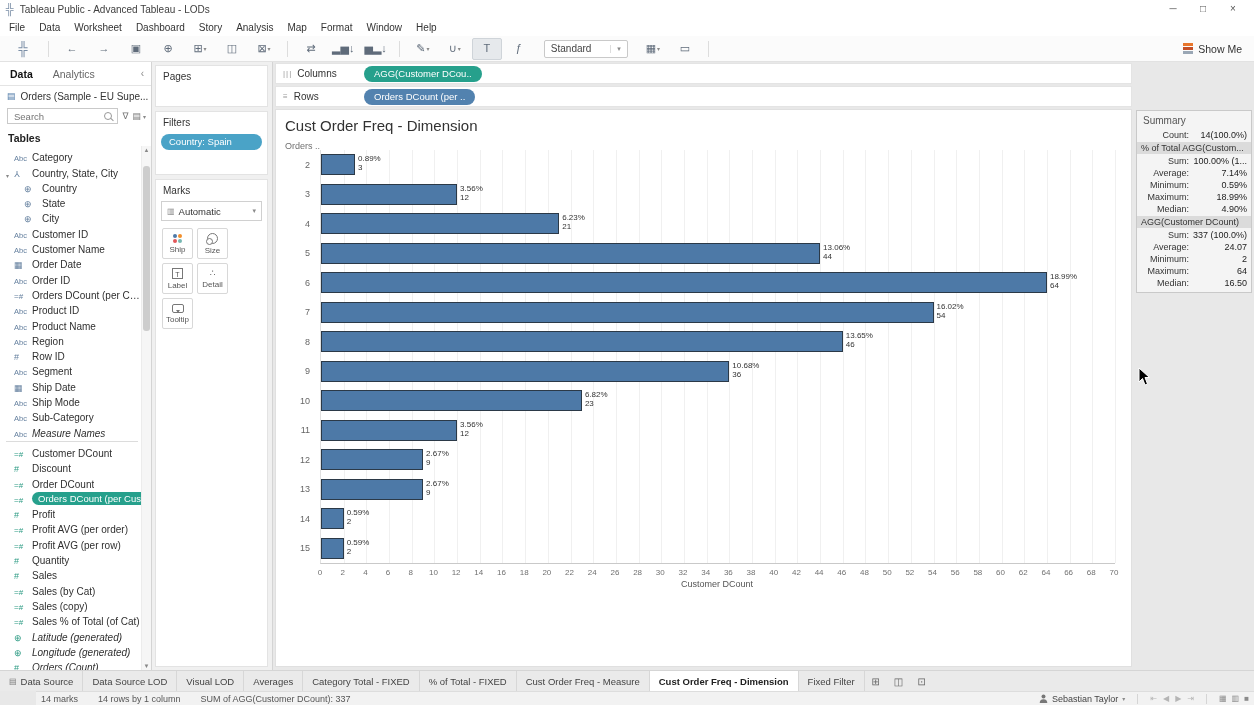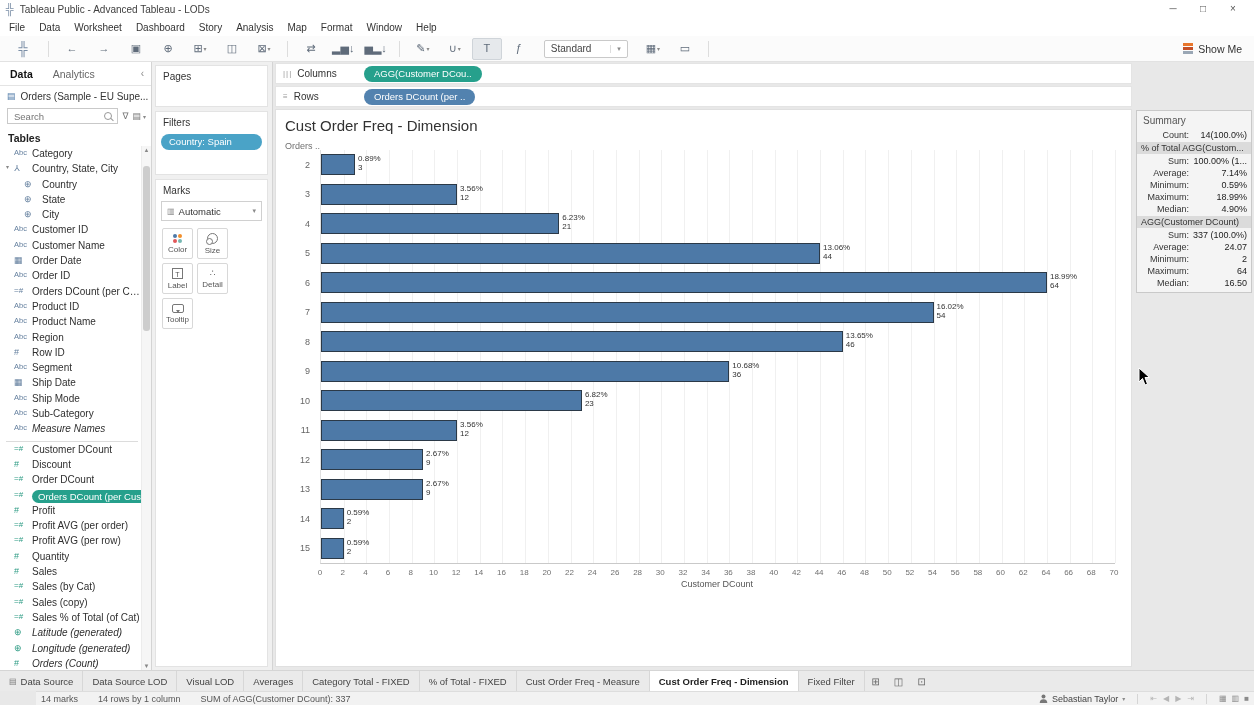--- a/index.html
+++ b/index.html
@@ -46,21 +46,21 @@
   .search-box{flex:1;display:flex;align-items:center;border:1px solid #c9c9c9;height:16px;padding:0 4px;background:#fff;box-sizing:border-box;}
   .search-box input{border:none;outline:none;width:100%;font-size:9.5px;color:#333;font-family:inherit;background:transparent;}
   .mag{position:relative;width:6px;height:6px;border:1px solid #999;border-radius:50%;flex:none;margin-right:1px;}
   .mag::after{content:"";position:absolute;width:4px;height:1px;background:#999;transform:rotate(45deg);right:-3px;bottom:-1px;}
   .funnel{font-size:9px;color:#777;}
   .viewopt{font-size:9px;color:#777;display:flex;align-items:center;gap:2px;}
   .viewopt .tb-caret{font-size:6px;}
   .tables-label{font-size:10.5px;font-weight:bold;padding:5px 8px 2px;color:#222;flex:none;}
   #fields{flex:1;position:relative;overflow:hidden;}
   #fields-inner{position:absolute;left:0;top:2px;right:9px;}
-  .field-row{display:flex;align-items:flex-start;height:15.3px;padding-left:6px;font-size:10px;color:#2f2f2f;white-space:nowrap;}
+  .field-row{display:flex;align-items:flex-end;height:15.3px;padding-left:6px;font-size:10px;color:#2f2f2f;white-space:nowrap;}
   .f-caret{width:8px;font-size:6px;color:#888;flex:none;}
   .f-icon{width:18px;flex:none;font-size:9px;color:#65809f;}
   .f-icon.abc{font-size:7.5px;}
   .f-icon.calc{font-size:8px;}
   .field-row.measure .f-icon{color:#2f9c85;}
   .f-label{overflow:hidden;text-overflow:ellipsis;}
   .field-row.italic .f-label{font-style:italic;}
   .field-pill{background:#26a08c;color:#fff;border-radius:8px;padding:0 6px;line-height:13px;height:13px;font-size:9.5px;}
   .field-divider{border-top:1px solid #dcdcdc;margin:2px 4px 2px 6px;}
   .rot180{display:inline-block;transform:rotate(180deg);}
@@ -472,21 +472,21 @@
           <span class="tb-caret">▾</span>
         </div>
         <div class="marks-grid">
           <div class="mark-btn">
             <span class="dots">
                 <i style="background: rgb(78, 121, 167);"></i>
                 <i style="background: rgb(242, 142, 43);"></i>
                 <i style="background: rgb(225, 87, 89);"></i>
                 <i style="background: rgb(118, 183, 178);"></i>
               </span>
-            <span>Color</span>
+            <span>Ship</span>
           </div>
           <div class="mark-btn">
             <span class="circ"></span>
             <span>Size</span>
           </div>
           <div class="mark-btn">
             <span class="lblT">T</span>
             <span>Label</span>
           </div>
           <div class="mark-btn">

